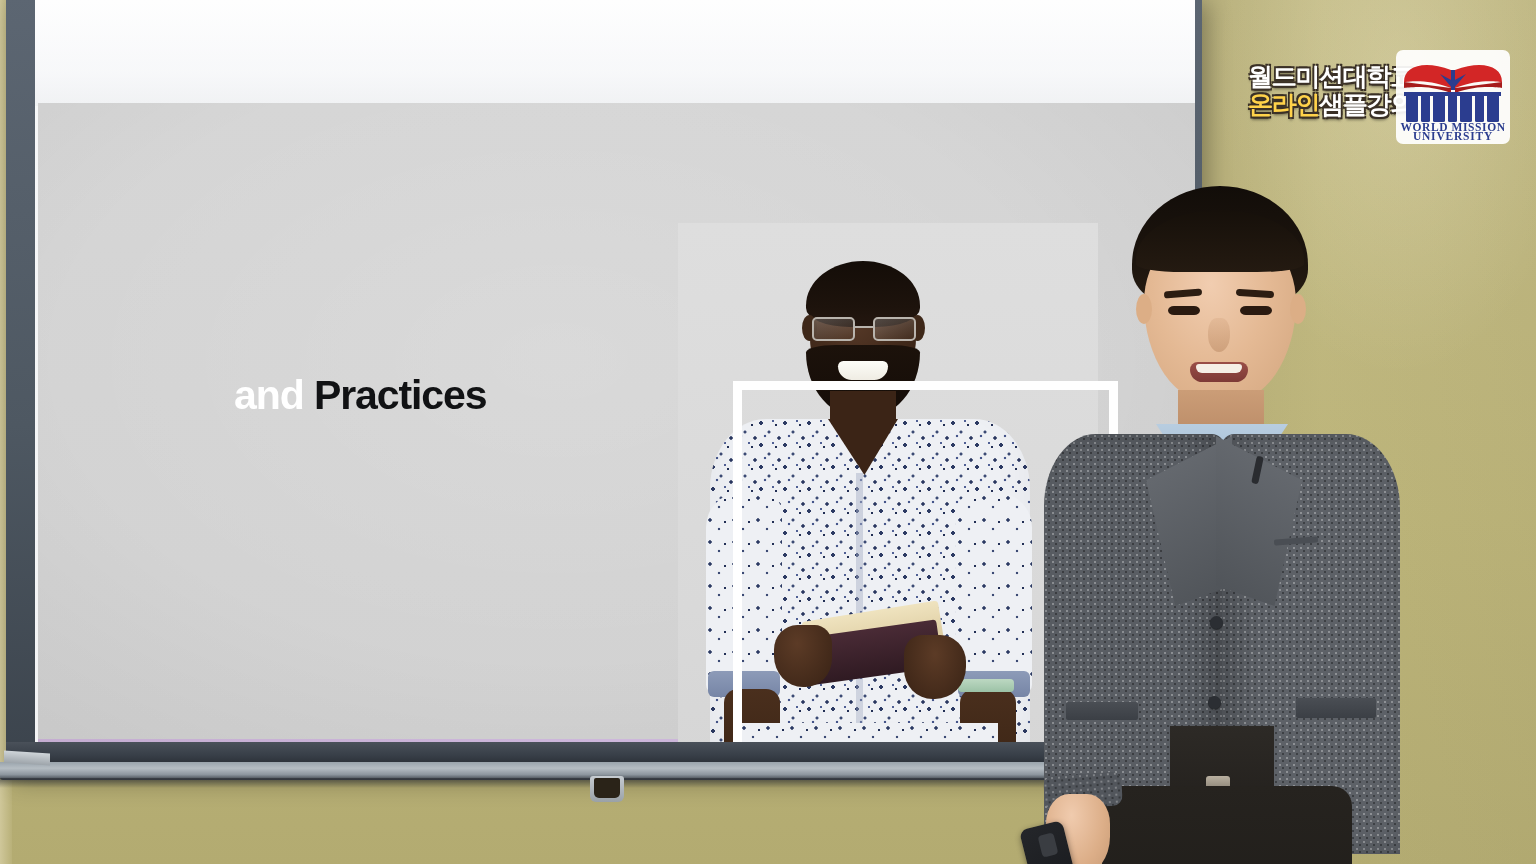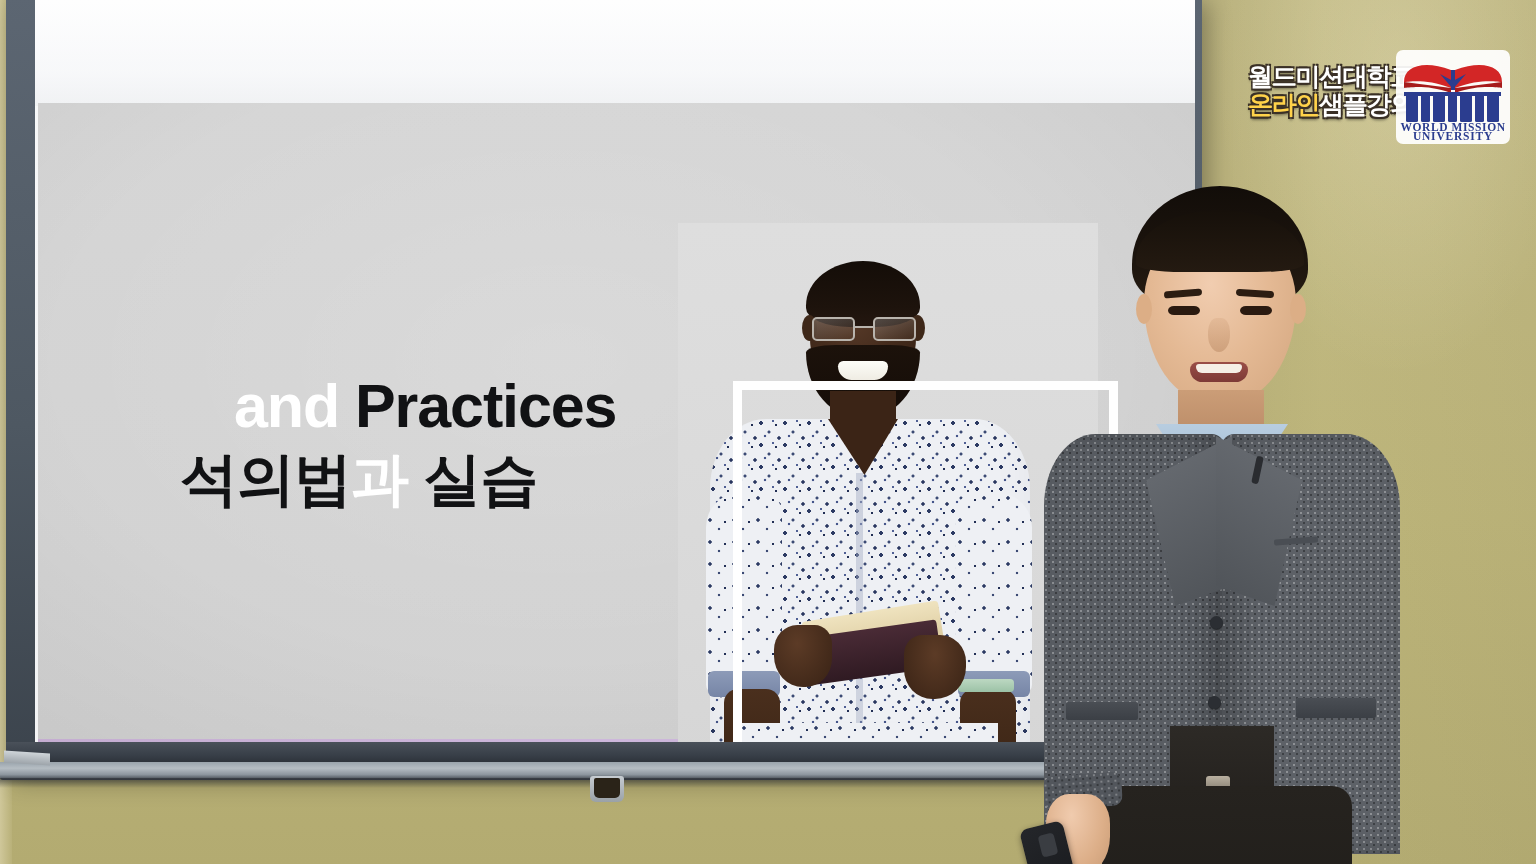--- a/index.html
+++ b/index.html
@@ -86,21 +86,21 @@
     pointer-events:none;
   }
 
   
   .title-block { position:absolute; left:138px; top:268px; width:520px; }
   .line1 {
     font-size:45px; font-weight:700; color:#111214; letter-spacing:-1.1px;
     line-height:1.06; white-space:nowrap;
   }
   .line2 {
-    font-size:61px; font-weight:700; letter-spacing:-1.1px; line-height:1.18;
+    font-size:41px; font-weight:700; letter-spacing:-1.1px; line-height:1.18;
     white-space:nowrap; padding-left:58px;
   }
   .line2 .w-and { color:#ffffff; }
   .line2 .w-prac { color:#111214; }
   .line3 {
     font-size:58px; font-weight:800; line-height:1.16; letter-spacing:-1px;
     white-space:nowrap; padding-left:4px; margin-top:2px;
   }
   .line3 .k-a { color:#111214; }
   .line3 .k-b { color:#ffffff; }
@@ -504,23 +504,20 @@
       <div class="sm-hand-l"></div>
       <div class="sm-hand-r"></div>
     </div>
 
     <div class="photo-frame"></div>
 
     <div class="title-block">
       <div class="line2">
         <span class="w-and">and</span>
         <span class="w-prac">Practices</span>
-      </div>
-      <div class="line3">
-        <span class="k-a">석의법</span><span class="k-b">과</span> <span class="k-c">실습</span>
       </div>
     </div>
 
   </div>
 
   <div class="slide-edge-bottom"></div>
 
   <div class="board-bottom-frame"></div>
   <div class="board-tray"></div>
   <div class="board-tray-shadow"></div>

